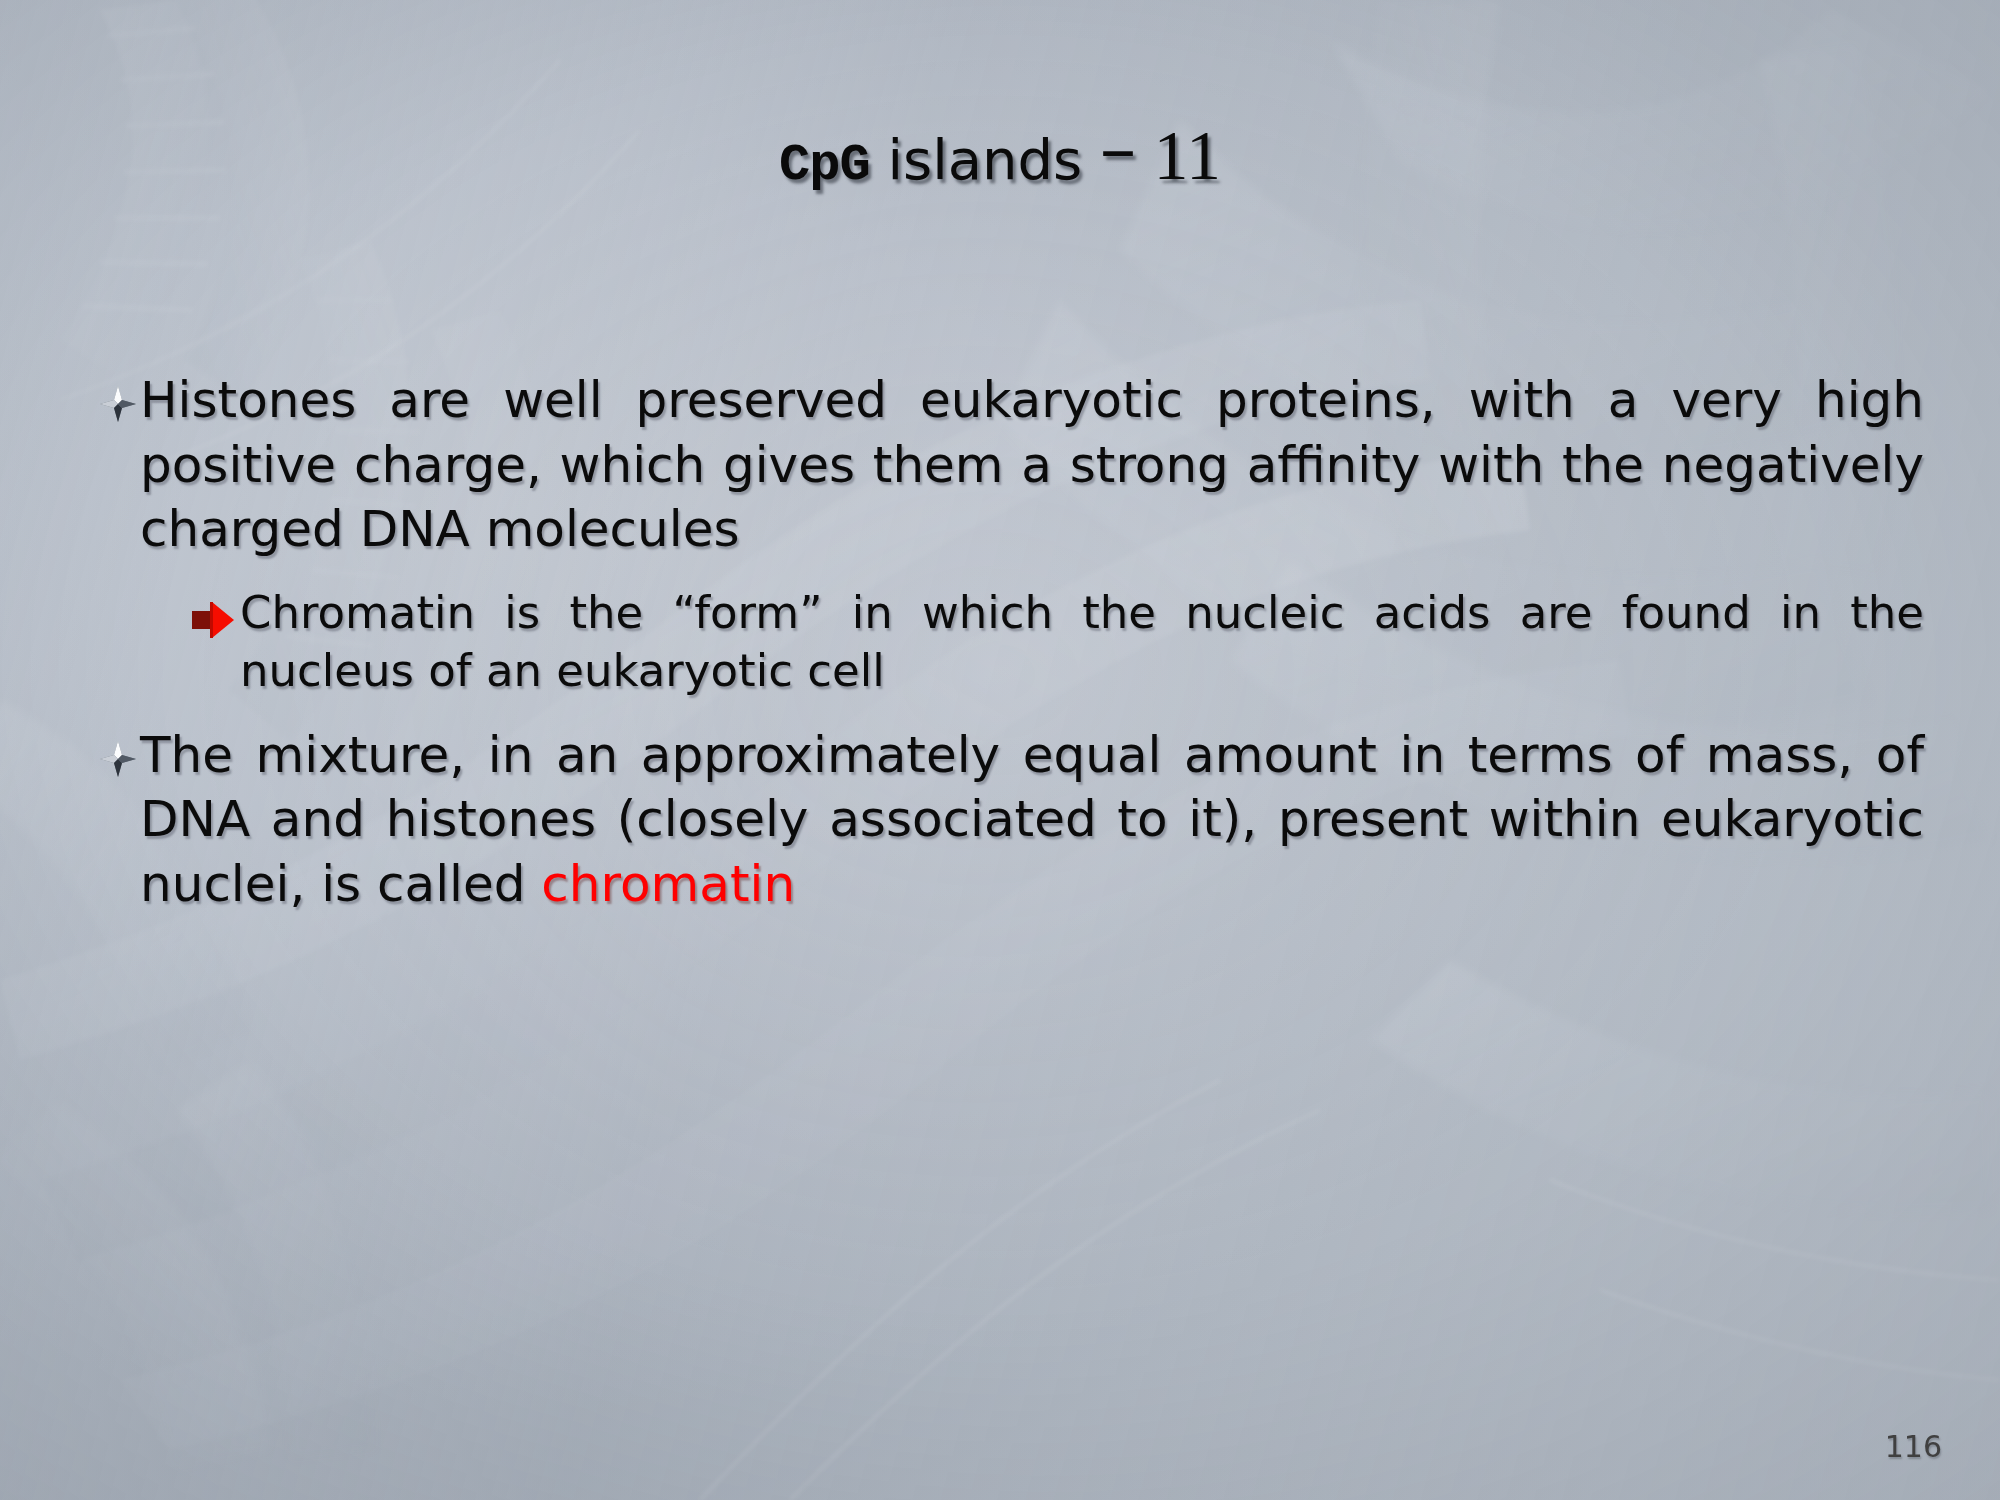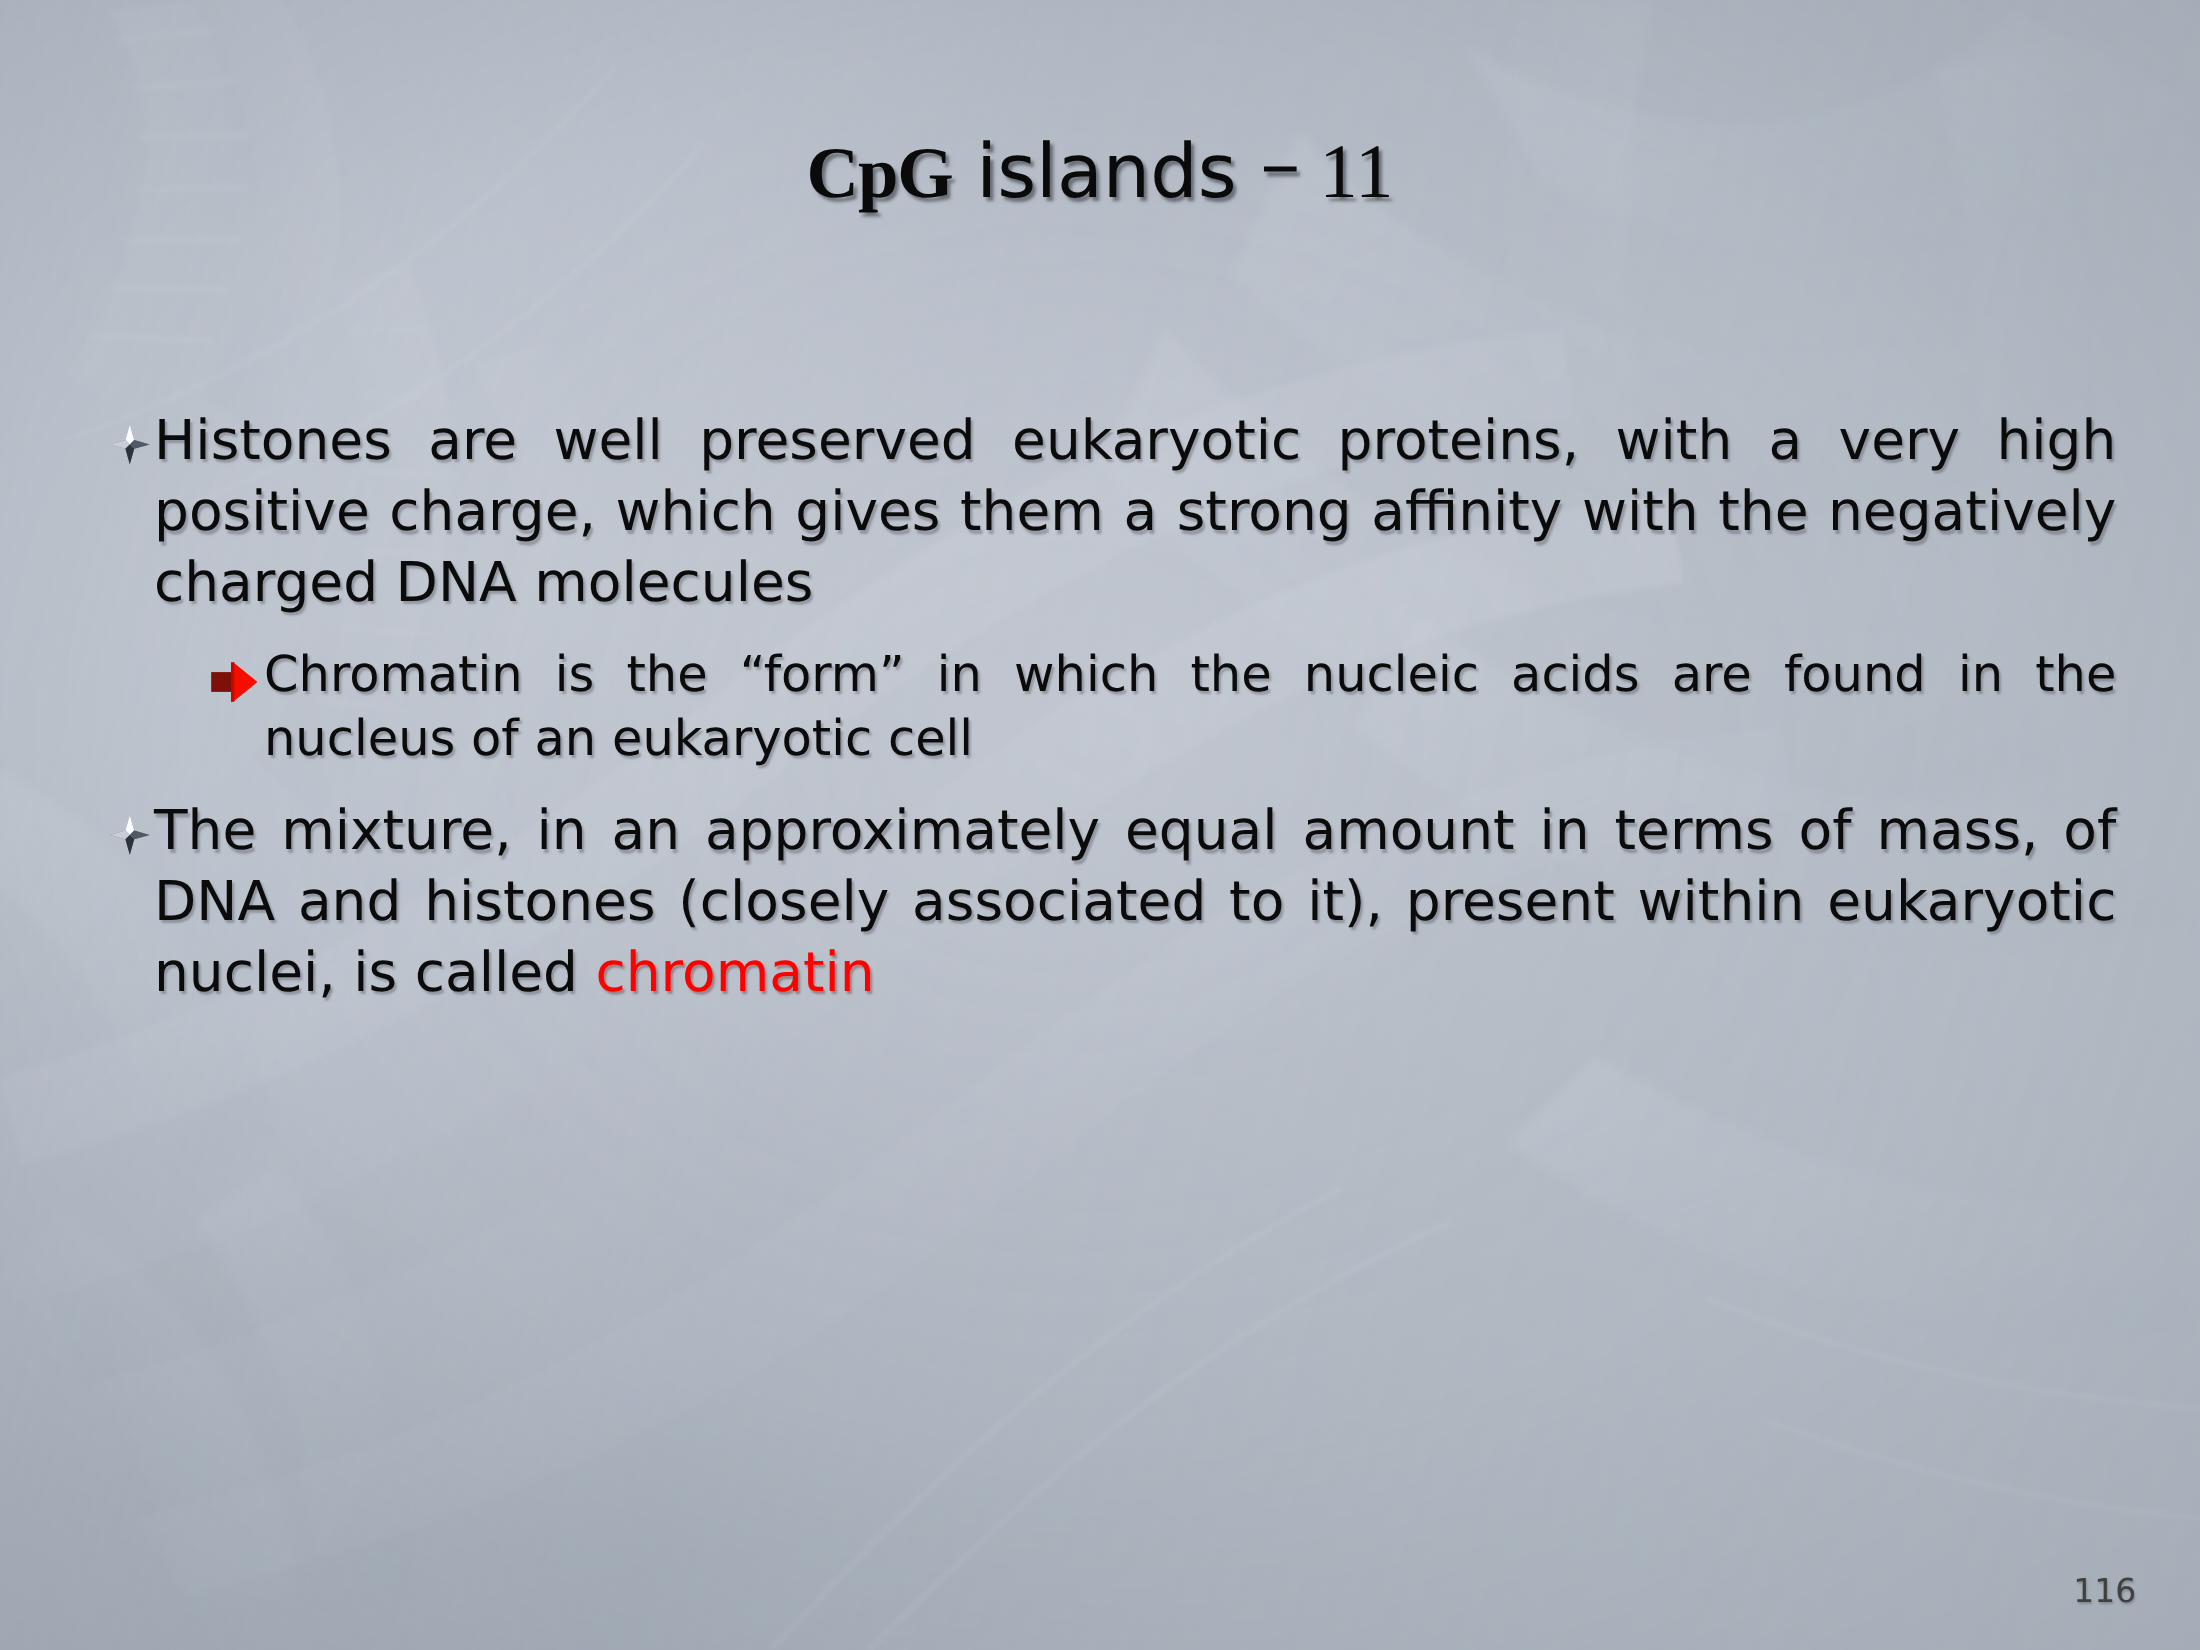--- a/index.html
+++ b/index.html
@@ -48,29 +48,29 @@
     left: 0;
     right: 0;
     top: 118px;
     text-align: center;
     white-space: nowrap;
     color: #0a0a0a;
     text-shadow: 3px 4px 3px rgba(40,45,55,0.55);
     line-height: 1;
   }
   .title .t-cpg {
-    font-family: Liberation Serif, serif;
+    font-family: Liberation Mono, monospace;
     font-weight: 700;
-    font-size: 66px;
+    font-size: 52px;
     letter-spacing: -1px;
   }
   .title .t-islands {
     font-family: "DejaVu Sans", sans-serif;
     font-weight: 400;
-    font-size: 68px;
+    font-size: 56px;
     letter-spacing: 0px;
   }
   .title .t-dash {
     font-family: "DejaVu Serif", serif;
     font-weight: 400;
     font-size: 72px;
     position: relative;
     top: -6px;
   }
   .title .t-num {

